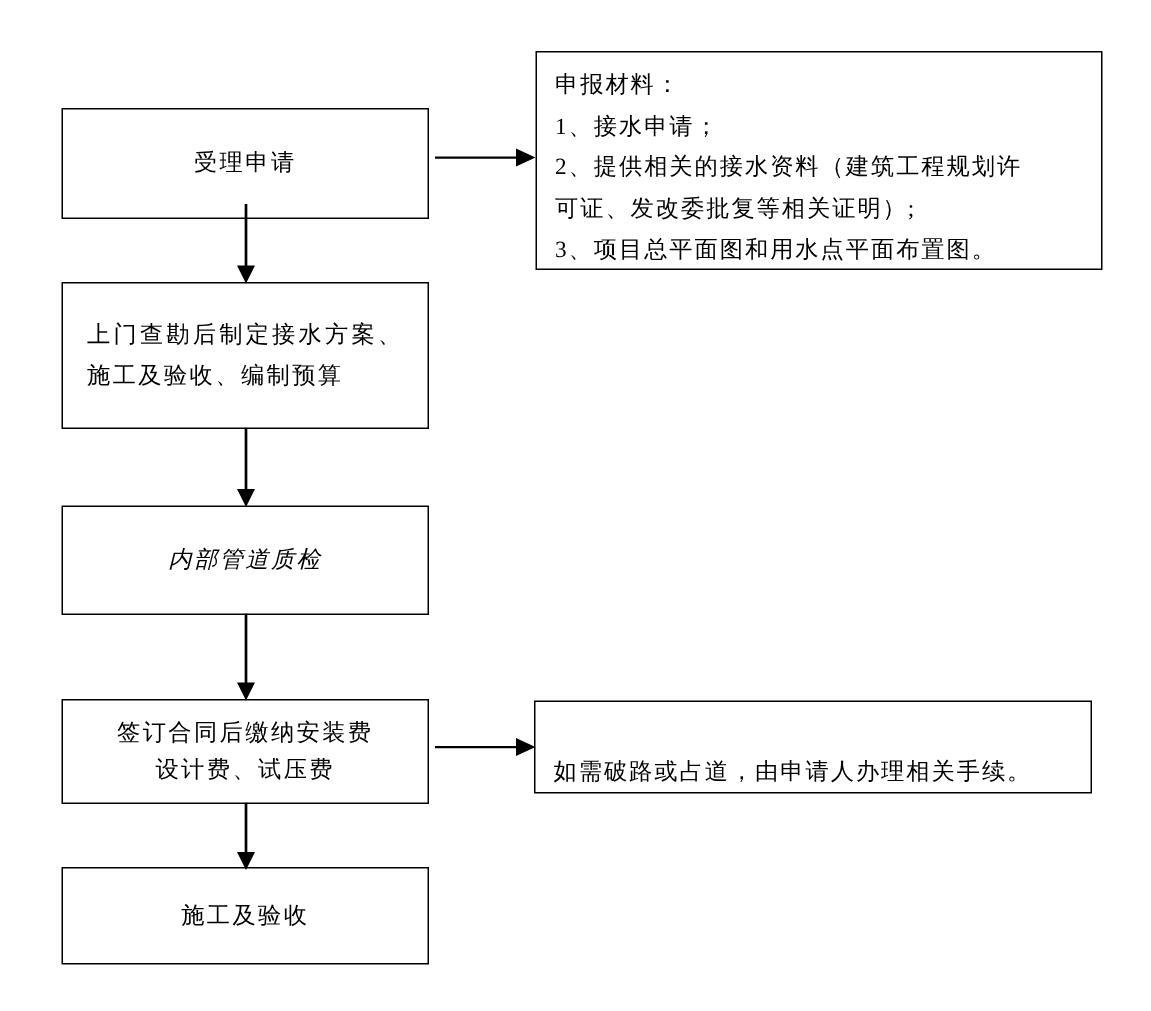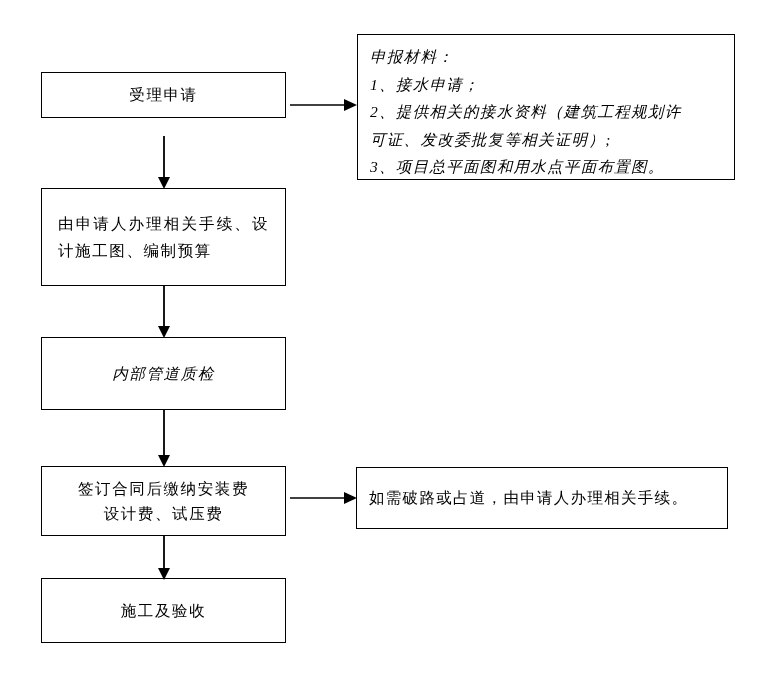--- a/index.html
+++ b/index.html
@@ -34,21 +34,21 @@
     font-size: 15.5px;
     line-height: 1.62;
     letter-spacing: 1.6px;
     text-align: center;
     white-space: pre-line;
     padding: 0 10px;
   }
   
   .flow-box { left: 41px; width: 245px; }
 
-  #node-accept      { top: 72px;  height: 46px; }
+  #node-accept      { top: 72px;  height: 74px; }
   #node-survey      { top: 188px; height: 98px; }
   #node-inspect     { top: 337px; height: 73px; font-style: italic; }
   #node-contract    { top: 466px; height: 70px; }
   #node-construct   { top: 578px; height: 65px; }
 
   
   #node-survey .node-text {
     text-align: justify;
     text-align-last: left;
     padding: 0 16px;
@@ -68,28 +68,27 @@
     width: 378px;
     height: 146px;
   }
   #note-materials .note-text {
     font-size: 15.5px;
     line-height: 1.78;
     letter-spacing: 1.3px;
     text-align: left;
     padding: 8px 8px 0 12px;
     white-space: pre-line;
-    font-style: italic;
   }
   #note-road {
     left: 356px;
     top: 467px;
     width: 372px;
     height: 62px;
-    align-items: center;
+    align-items: flex-end;
     justify-content: flex-start;
   }
   #note-road .note-text {
     font-size: 15.5px;
     line-height: 1.6;
     letter-spacing: 1.3px;
     text-align: left;
     padding: 0 10px 0 12px;
   }
 
@@ -103,21 +102,21 @@
 </head>
 <body>
 
 <div id="canvas">
 
   <div class="node flow-box" id="node-accept">
     <div class="node-text">受理申请</div>
   </div>
 
   <div class="node flow-box" id="node-survey">
-    <div class="node-text">由申请人办理相关手续、设计施工图、编制预算</div>
+    <div class="node-text">上门查勘后制定接水方案、施工及验收、编制预算</div>
   </div>
 
   <div class="node flow-box" id="node-inspect">
     <div class="node-text">内部管道质检</div>
   </div>
 
   <div class="node flow-box" id="node-construct">
     <div class="node-text">施工及验收</div>
   </div>
 

